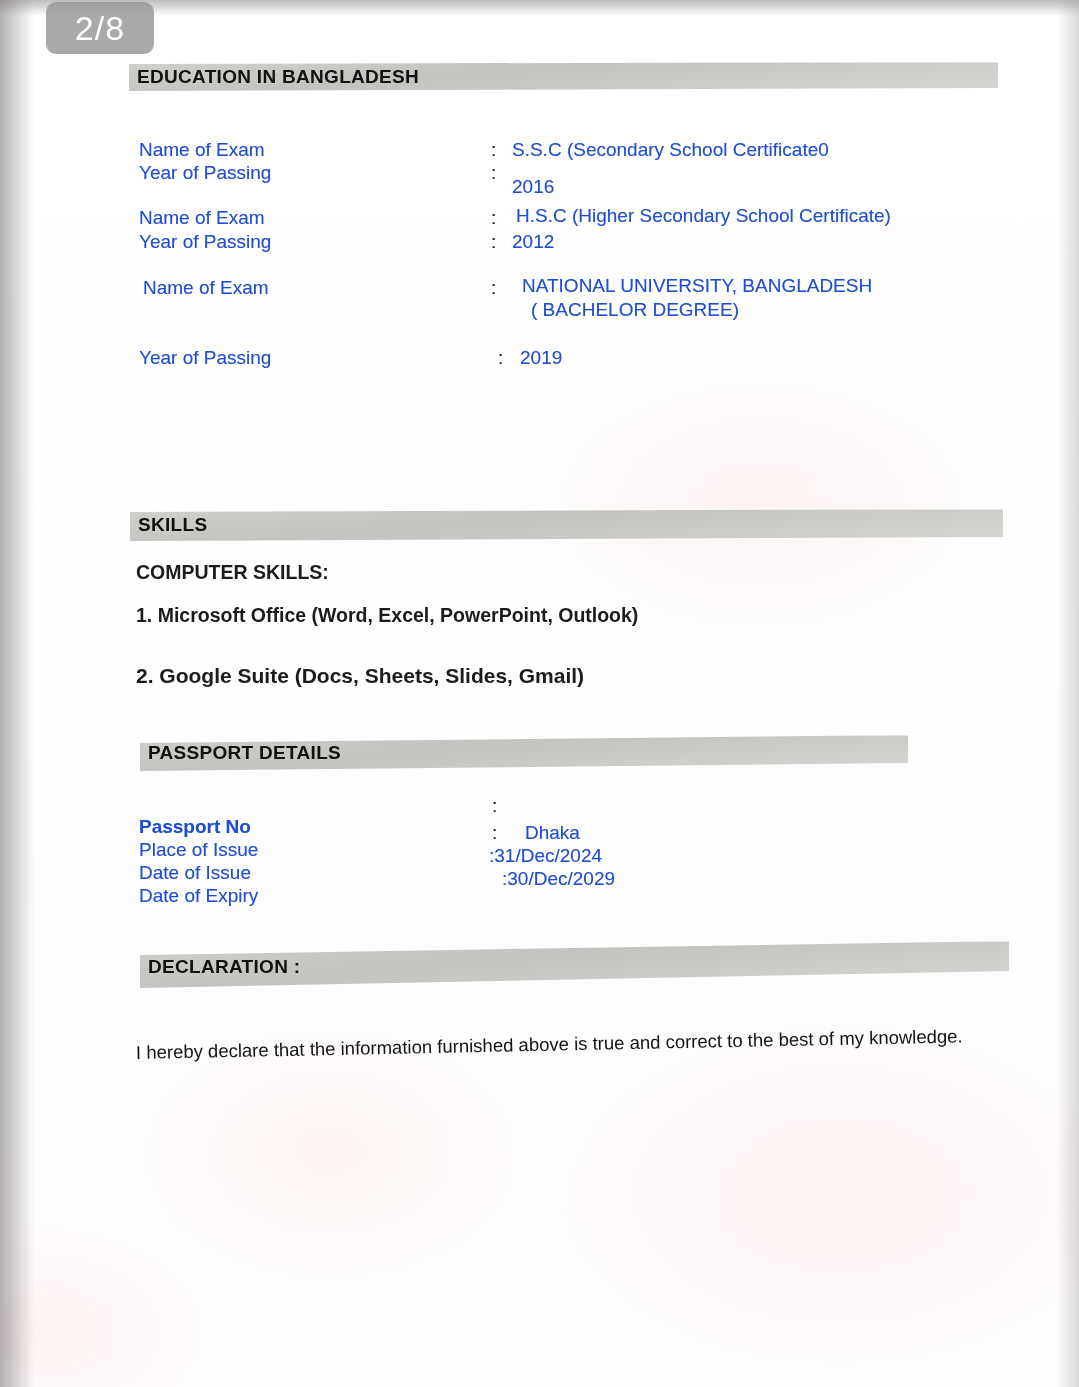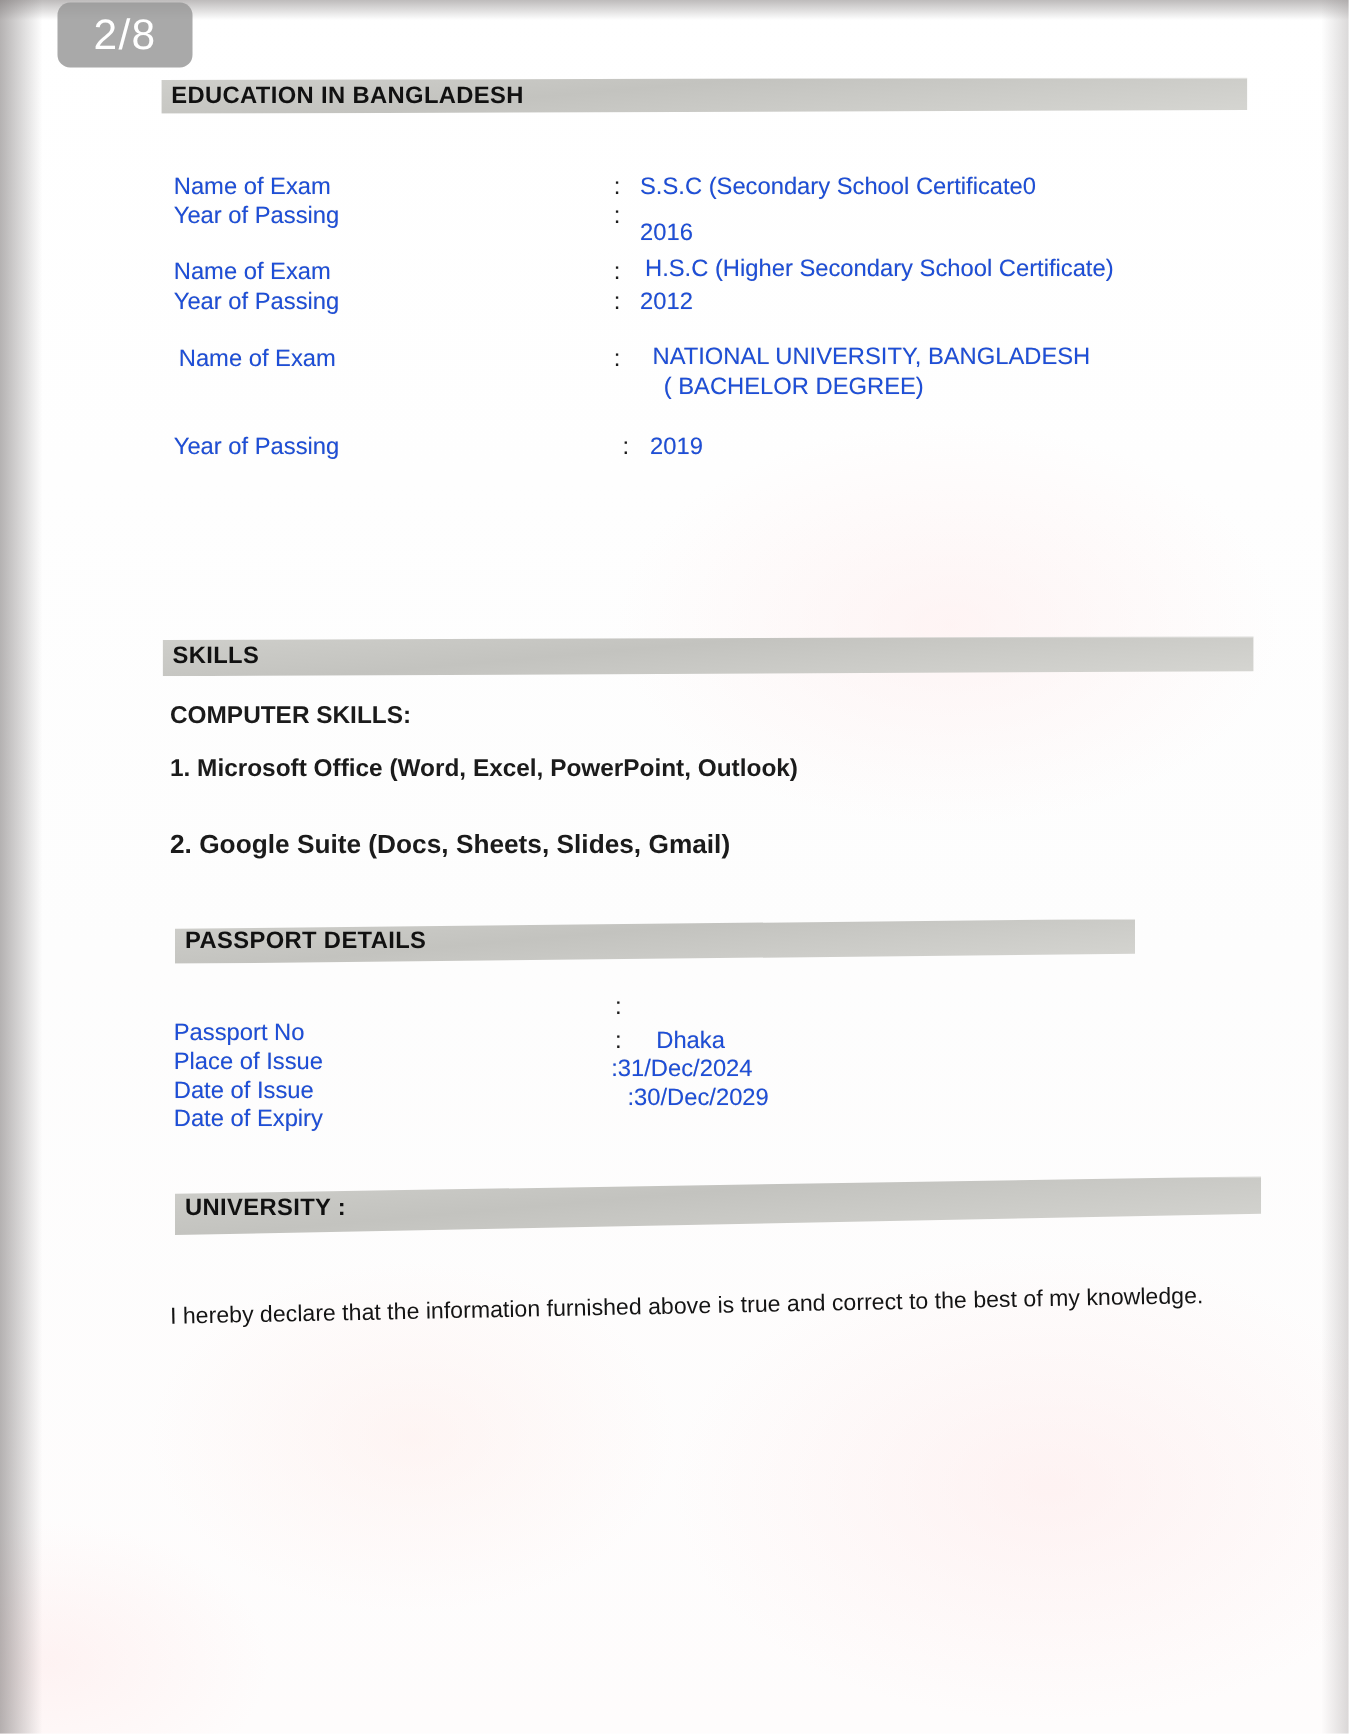--- a/index.html
+++ b/index.html
@@ -156,29 +156,29 @@
 
 <div class="txt bold" style="left:136px; top:604px; font-size:19.5px;">1. Microsoft Office (Word, Excel, PowerPoint, Outlook)</div>
 <div class="txt bold" style="left:136px; top:628px; font-size:21px;margin-top:36px;">2. Google Suite (Docs, Sheets, Slides, Gmail)</div>
 
 <div class="bar" style="left:140px; top:735px; width:768px; height:36px; clip-path: polygon(0 8px, 100% 0, 100% 28px, 0 36px);">
   <span class="bar-label" style="left:8px;">PASSPORT DETAILS</span>
 </div>
 
 <div class="colon soft" style="left:492px; top:795px;">:</div>
 
-<div class="lbl soft" style="left:139px; top:816px;">Passport No</div>
+<div class="lbl soft" style="left:139px; top:816px;font-weight:bold;">Passport No</div>
 <div class="colon soft" style="left:492px; top:822px;">:</div>
 <div class="val soft" style="left:525px; top:822px;">Dhaka</div>
 
 <div class="lbl soft" style="left:139px; top:839px;">Place of Issue</div>
 <div class="val soft" style="left:489px; top:845px;">:<span>31/Dec/2024</span></div>
 
 <div class="lbl soft" style="left:139px; top:862px;">Date of Issue</div>
 <div class="val soft" style="left:502px; top:868px;">:<span>30/Dec/2029</span></div>
 
 <div class="lbl soft" style="left:139px; top:885px;">Date of Expiry</div>
 
 <div class="bar" style="left:140px; top:941px; width:869px; height:47px; clip-path: polygon(0 14px, 100% 0, 100% 30px, 0 47px);">
-  <span class="bar-label" style="left:8px; top:26px;">UNIVERSITY :</span>
+  <span class="bar-label" style="left:8px; top:26px;">DECLARATION :</span>
 </div>
 
 <div class="decl" style="left:136px; top:1042px;">I hereby declare that the information furnished above is true and correct to the best of my knowledge.</div>
 
 </body></html>

